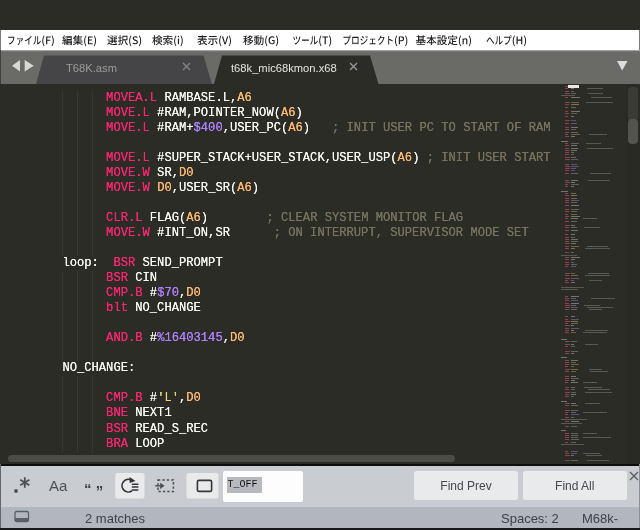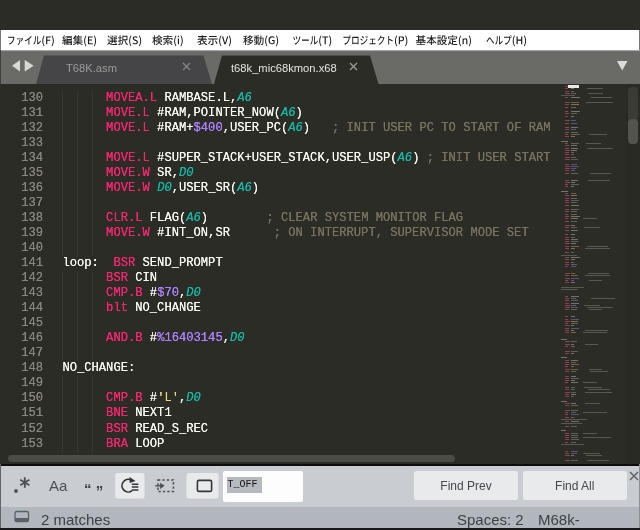--- a/index.html
+++ b/index.html
@@ -10,35 +10,35 @@
 #menubar { left:0; top:30px; width:640px; height:19.5px; background:#ffffff;
   border-left:1px solid #7a7a7a; border-right:1px solid #7a7a7a; }
 #menusep { left:0; top:49.5px; width:640px; height:2.5px; background:linear-gradient(#bdbdbd,#585858); }
 #editor { left:0; top:84px; width:640px; height:380px; background:#2c2c26; }
 pre { position:absolute; margin:0; font-family:"Liberation Mono",monospace; font-size:12.15px; line-height:15.05px; text-shadow:0 0 0.6px currentColor; }
 #nums { left:21.2px; top:90.5px; color:#87877d; text-align:right; }
 #code { left:62.4px; top:90.5px; color:#f8f8f2; }
 #code i { font-style:normal; }
 #code i.k { color:#f92672; }
 #code i.p { color:#ae81ff; }
-#code i.o { color:#14b8a6; font-style:italic; }
+#code i.o { color:#fdba74; }
 #code i.c { color:#77735f; }
 #code i.y { color:#e6db74; }
 .ig { position:absolute; width:1px; background:#38382f; }
 #vsb { left:626px; top:84px; width:14px; height:380px; background:#2a2a25; }
 #vsbthumb { left:628px; top:87px; width:9.5px; height:34px; background:#3b3b36; border-radius:4px; }
 #vsbthumb2 { left:628px; top:119px; width:9.5px; height:25px; background:#54544e; border-radius:4px; }
 #hsbthumb { left:8px; top:454.5px; width:447px; height:7px; background:#4c4c46; border-radius:3.5px; }
 #findbar { left:0; top:464px; width:640px; height:43.5px; background:#c9ccd0; border-top:2px solid #0d0d0d; }
 #statusbar { left:0; top:507px; width:640px; height:21px; background:#b1b7bc; }
 #botborder { left:0; top:528px; width:640px; height:2px; background:#17181a; }
 .ficon { position:absolute; color:#4c5156; font-family:"Liberation Sans",sans-serif; }
 .fbtn { position:absolute; top:470.5px; height:29px; background:#e9eaec; border-radius:2.5px;
   color:#43484d; font-size:12px; text-align:center; line-height:30px; }
-.stext { position:absolute; color:#3c4247; font-size:15px; top:511px; }
+.stext { position:absolute; color:#3c4247; font-size:13px; top:511px;margin-left:44px; }
 </style></head><body>
 <div id="win">
   <div class="abs" id="menubar"></div>
   <svg width="640" height="52" style="position:absolute;left:0;top:0" fill="#1c1c1c">
       <path transform="translate(7.00,44.2) scale(0.00859,-0.01060)" d="M870.8720703125 665.052001953125Q865.2420654296875 653.3179931640625 861.112060546875 638.5869750976562Q856.9820556640625 623.85595703125 853.404052734375 608.2779541015625Q845.35205078125 569.9599609375 832.3780517578125 522.8529663085938Q819.404052734375 475.7459716796875 800.9300537109375 425.823974609375Q782.4560546875 375.9019775390625 758.1930541992188 328.3499755859375Q733.9300537109375 280.7979736328125 703.8260498046875 241.06396484375Q658.35205078125 182.4859619140625 600.8810424804688 131.59295654296875Q543.4100341796875 80.699951171875 470.7540283203125 40.095947265625Q398.0980224609375 -0.508056640625 307.2540283203125 -29.508056640625L225.02392578125 60.9820556640625Q323.179931640625 85.404052734375 394.99493408203125 120.8780517578125Q466.8099365234375 156.35205078125 520.783935546875 201.800048828125Q574.7579345703125 247.248046875 615.6539306640625 299.5660400390625Q650.4979248046875 343.83203125 676.0529174804688 398.52301025390625Q701.60791015625 453.2139892578125 718.451904296875 508.615966796875Q735.2958984375 564.0179443359375 741.7698974609375 610.179931640625Q727.243896484375 610.179931640625 689.7669067382812 610.179931640625Q652.2899169921875 610.179931640625 601.73193359375 610.179931640625Q551.1739501953125 610.179931640625 495.90496826171875 610.179931640625Q440.635986328125 610.179931640625 389.76300048828125 610.179931640625Q338.8900146484375 610.179931640625 300.4940185546875 610.179931640625Q262.0980224609375 610.179931640625 246.31201171875 610.179931640625Q215 610.179931640625 187.26898193359375 609.1539306640625Q159.5379638671875 608.1279296875 140.011962890625 606.6019287109375V713.612060546875Q154.5899658203125 712.0860595703125 172.9019775390625 710.3230590820312Q191.2139892578125 708.56005859375 211.0 707.5340576171875Q230.7860107421875 706.508056640625 246.7860107421875 706.508056640625Q260.0460205078125 706.508056640625 290.4940185546875 706.508056640625Q320.9420166015625 706.508056640625 362.1820068359375 706.508056640625Q403.4219970703125 706.508056640625 449.79498291015625 706.508056640625Q496.16796875 706.508056640625 542.0409545898438 706.508056640625Q587.9139404296875 706.508056640625 627.8649291992188 706.508056640625Q667.81591796875 706.508056640625 696.1859130859375 706.508056640625Q724.555908203125 706.508056640625 734.7119140625 706.508056640625Q747.4459228515625 706.508056640625 764.2029418945312 707.5340576171875Q780.9599609375 708.56005859375 796.8499755859375 712.6640625Z"></path>
       <path transform="translate(15.59,44.2) scale(0.00859,-0.01060)" d="M873.56005859375 503.0579833984375Q868.404052734375 496.427978515625 861.196044921875 487.1419677734375Q853.988037109375 477.85595703125 849.93603515625 471.2779541015625Q838.3060302734375 452.5439453125 817.1500244140625 422.4139404296875Q795.9940185546875 392.283935546875 768.7050170898438 357.49493408203125Q741.416015625 322.7059326171875 710.572021484375 290.783935546875Q679.72802734375 258.8619384765625 648.196044921875 236.5439453125L570.85595703125 290.156005859375Q603.9139404296875 311.052001953125 636.0499267578125 341.95098876953125Q668.1859130859375 372.8499755859375 694.1629028320312 405.19696044921875Q720.139892578125 437.5439453125 733.4578857421875 460.283935546875Q720.087890625 460.283935546875 684.1369018554688 460.283935546875Q648.1859130859375 460.283935546875 599.6019287109375 460.283935546875Q551.0179443359375 460.283935546875 498.17095947265625 460.52093505859375Q445.323974609375 460.7579345703125 397.37298583984375 460.7579345703125Q349.4219970703125 460.7579345703125 315.5260009765625 460.7579345703125Q281.6300048828125 460.7579345703125 270.947998046875 460.7579345703125Q247.739990234375 460.7579345703125 222.89898681640625 459.73193359375Q198.0579833984375 458.7059326171875 173.219970703125 456.179931640625V555.196044921875Q195.427978515625 552.14404296875 221.583984375 550.1180419921875Q247.739990234375 548.092041015625 270.947998046875 548.092041015625Q281.6300048828125 548.092041015625 317.5780029296875 548.092041015625Q353.5260009765625 548.092041015625 404.58099365234375 548.092041015625Q455.635986328125 548.092041015625 511.3499755859375 548.092041015625Q567.06396484375 548.092041015625 618.0149536132812 548.092041015625Q668.9659423828125 548.092041015625 705.9689331054688 548.092041015625Q742.971923828125 548.092041015625 754.3939208984375 548.092041015625Q763.1279296875 548.092041015625 775.5179443359375 548.8550415039062Q787.907958984375 549.6180419921875 799.7459716796875 550.9070434570312Q811.583984375 552.196044921875 818.2139892578125 553.7220458984375ZM535.092041015625 399.47998046875Q534.0400390625 338 530.1180419921875 282.156005859375Q526.196044921875 226.31201171875 513.800048828125 175.47100830078125Q501.404052734375 124.6300048828125 476.19305419921875 78.63299560546875Q450.9820556640625 32.635986328125 408.06304931640625 -7.91302490234375Q365.14404296875 -48.4620361328125 299.2020263671875 -85.196044921875L216.283935546875 -19.27197265625Q234.0179443359375 -12.6419677734375 252.41094970703125 -3.80096435546875Q270.803955078125 5.0400390625 289.6419677734375 17.8260498046875Q353.43994140625 60.884033203125 384.679931640625 110.07501220703125Q415.919921875 159.2659912109375 426.13092041015625 215.2979736328125Q436.3419189453125 271.3299560546875 436.3419189453125 335.699951171875Q436.3419189453125 351.4339599609375 434.7899169921875 367.90496826171875Q433.2379150390625 384.3759765625 430.1859130859375 399.47998046875Z"></path>
       <path transform="translate(24.17,44.2) scale(0.00859,-0.01060)" d="M77.9139404296875 370.820068359375Q209.2259521484375 405.820068359375 320.30694580078125 454.612060546875Q431.387939453125 503.404052734375 514.43994140625 554.8780517578125Q566.8619384765625 587.300048828125 617.3069458007812 626.9820556640625Q667.751953125 666.6640625 712.6709594726562 709.320068359375Q757.5899658203125 751.97607421875 790.9599609375 792.820068359375L872.1900634765625 716.16796875Q828.508056640625 671.5899658203125 777.64404296875 627.6449584960938Q726.780029296875 583.699951171875 670.7310180664062 543.3069458007812Q614.6820068359375 502.9139404296875 556.156005859375 466.491943359375Q500.5260009765625 433.0179443359375 430.947998046875 398.25494384765625Q361.3699951171875 363.491943359375 283.343994140625 332.25494384765625Q205.3179931640625 301.0179443359375 125.4219970703125 276.1219482421875ZM496.6019287109375 505.3179931640625 602.3460693359375 533.8380126953125V79.72802734375Q602.3460693359375 59.9940185546875 603.1090698242188 37.1820068359375Q603.8720703125 14.3699951171875 605.3980712890625 -5.17901611328125Q606.924072265625 -24.72802734375 609.5020751953125 -35.4100341796875H490.4979248046875Q492.02392578125 -24.72802734375 493.5499267578125 -5.17901611328125Q495.075927734375 14.3699951171875 495.83892822265625 37.1820068359375Q496.6019287109375 59.9940185546875 496.6019287109375 79.72802734375Z"></path>
       <path transform="translate(32.76,44.2) scale(0.00859,-0.01060)" d="M516.595947265625 21.5780029296875Q519.64794921875 34.260009765625 521.6739501953125 50.572021484375Q523.699951171875 66.884033203125 523.699951171875 83.7220458984375Q523.699951171875 93.8260498046875 523.699951171875 127.51104736328125Q523.699951171875 161.196044921875 523.699951171875 210.0140380859375Q523.699951171875 258.83203125 523.699951171875 315.6240234375Q523.699951171875 372.416015625 523.699951171875 429.97100830078125Q523.699951171875 487.5260009765625 523.699951171875 537.9219970703125Q523.699951171875 588.3179931640625 523.699951171875 625.3699951171875Q523.699951171875 662.4219970703125 523.699951171875 677.156005859375Q523.699951171875 707.52001953125 520.8589477539062 729.1210327148438Q518.0179443359375 750.7220458984375 517.5439453125 755.4620361328125H629.2880859375Q628.8140869140625 750.7220458984375 626.4730834960938 728.8580322265625Q624.132080078125 706.9940185546875 624.132080078125 676.6300048828125Q624.132080078125 661.89599609375 624.132080078125 626.8150024414062Q624.132080078125 591.7340087890625 624.132080078125 543.676025390625Q624.132080078125 495.6180419921875 624.132080078125 441.1900634765625Q624.132080078125 386.7620849609375 624.132080078125 333.80810546875Q624.132080078125 280.8541259765625 624.132080078125 235.2181396484375Q624.132080078125 189.5821533203125 624.132080078125 158.6341552734375Q624.132080078125 127.6861572265625 624.132080078125 118.744140625Q668.76806640625 139.0101318359375 718.6700439453125 173.172119140625Q768.572021484375 207.3341064453125 816.2630004882812 253.12908935546875Q863.9539794921875 298.924072265625 900.16796875 352.404052734375L958.092041015625 269.595947265625Q915.7220458984375 212.907958984375 857.9330444335938 160.4339599609375Q800.14404296875 107.9599609375 737.8810424804688 65.407958984375Q675.6180419921875 22.85595703125 617.7220458984375 -6.14404296875Q603.988037109375 -13.300048828125 595.1210327148438 -19.904052734375Q586.2540283203125 -26.508056640625 580.1500244140625 -31.0860595703125ZM56.7579345703125 29.72802734375Q120.9659423828125 75.3060302734375 164.3099365234375 139.59503173828125Q207.6539306640625 203.884033203125 229.4979248046875 273.31201171875Q240.4979248046875 307.156005859375 246.471923828125 357.23699951171875Q252.4459228515625 407.3179931640625 255.20892333984375 463.95098876953125Q257.971923828125 520.583984375 258.471923828125 575.3469848632812Q258.971923828125 630.1099853515625 258.971923828125 673.3179931640625Q258.971923828125 698.364013671875 256.919921875 717.1500244140625Q254.867919921875 735.93603515625 251.2899169921875 752.6180419921875H362.4560546875Q361.9820556640625 748.35205078125 360.69305419921875 735.9330444335938Q359.404052734375 723.5140380859375 358.11505126953125 707.3870239257812Q356.8260498046875 691.260009765625 356.8260498046875 674.3699951171875Q356.8260498046875 631.68798828125 355.8260498046875 574.3469848632812Q354.8260498046875 517.0059814453125 351.58905029296875 455.76898193359375Q348.35205078125 394.531982421875 342.61505126953125 339.79498291015625Q336.8780517578125 285.0579833984375 326.404052734375 247.531982421875Q303.8780517578125 165.7459716796875 257.904052734375 94.115966796875Q211.9300537109375 22.4859619140625 148.35205078125 -31.300048828125Z"></path>
       <path transform="translate(41.34,44.2) scale(0.01060,-0.01060)" d="M237.68798828125 -198.364013671875Q168.0579833984375 -84.6300048828125 128.79498291015625 39.76300048828125Q89.531982421875 164.156005859375 89.531982421875 312.31201171875Q89.531982421875 460.468017578125 128.79498291015625 585.0980224609375Q168.0579833984375 709.72802734375 237.68798828125 823.4620361328125L306.028076171875 792.6300048828125Q242.132080078125 684.947998046875 211.2620849609375 561.4739990234375Q180.39208984375 438 180.39208984375 312.31201171875Q180.39208984375 186.0980224609375 211.2620849609375 62.88702392578125Q242.132080078125 -60.323974609375 306.028076171875 -168.0059814453125Z"></path>
       <path transform="translate(45.08,44.2) scale(0.01060,-0.01060)" d="M97.3759765625 0V735.9940185546875H531.1380615234375V641.9779052734375H209.068115234375V412.6180419921875H482.97607421875V319.075927734375H209.068115234375V0Z"></path>
@@ -108,44 +108,20 @@
 <text x="66" y="19.5" font-family="Liberation Sans, sans-serif" font-size="11.2" fill="#9b9b99">T68K.asm</text>
 <text x="231" y="19.5" font-family="Liberation Sans, sans-serif" font-size="11.2" fill="#e4e4e0">t68k_mic68kmon.x68</text>
 <g stroke="#84848a" stroke-width="1.3">
         <path d="M183,11 l7,7 M190,11 l-7,7"></path>
       </g>
 <g stroke="#9b9b9b" stroke-width="1.3">
         <path d="M350,11 l7,7 M357,11 l-7,7"></path>
       </g>
 </svg>
   <div class="abs" id="editor"></div>
-  <pre id="nums">130
-131
-132
-133
-134
-135
-136
-137
-138
-139
-140
-141
-142
-143
-144
-145
-146
-147
-148
-149
-150
-151
-152
-153</pre>
   <pre id="code">      <i class="k">MOVEA.L</i> RAMBASE.L,<i class="o">A6</i>
       <i class="k">MOVE.L</i> #RAM,POINTER_NOW(<i class="o">A6</i>)
       <i class="k">MOVE.L</i> #RAM+<i class="p">$400</i>,USER_PC(<i class="o">A6</i>)   <i class="c">; INIT USER PC TO START OF RAM</i>
 
       <i class="k">MOVE.L</i> #SUPER_STACK+USER_STACK,USER_USP(<i class="o">A6</i>) <i class="c">; INIT USER START</i>
       <i class="k">MOVE.W</i> SR,<i class="o">D0</i>
       <i class="k">MOVE.W</i> <i class="o">D0</i>,USER_SR(<i class="o">A6</i>)
 
       <i class="k">CLR.L</i> FLAG(<i class="o">A6</i>)        <i class="c">; CLEAR SYSTEM MONITOR FLAG</i>
       <i class="k">MOVE.W</i> #INT_ON,SR      <i class="c">; ON INTERRUPT, SUPERVISOR MODE SET</i>

